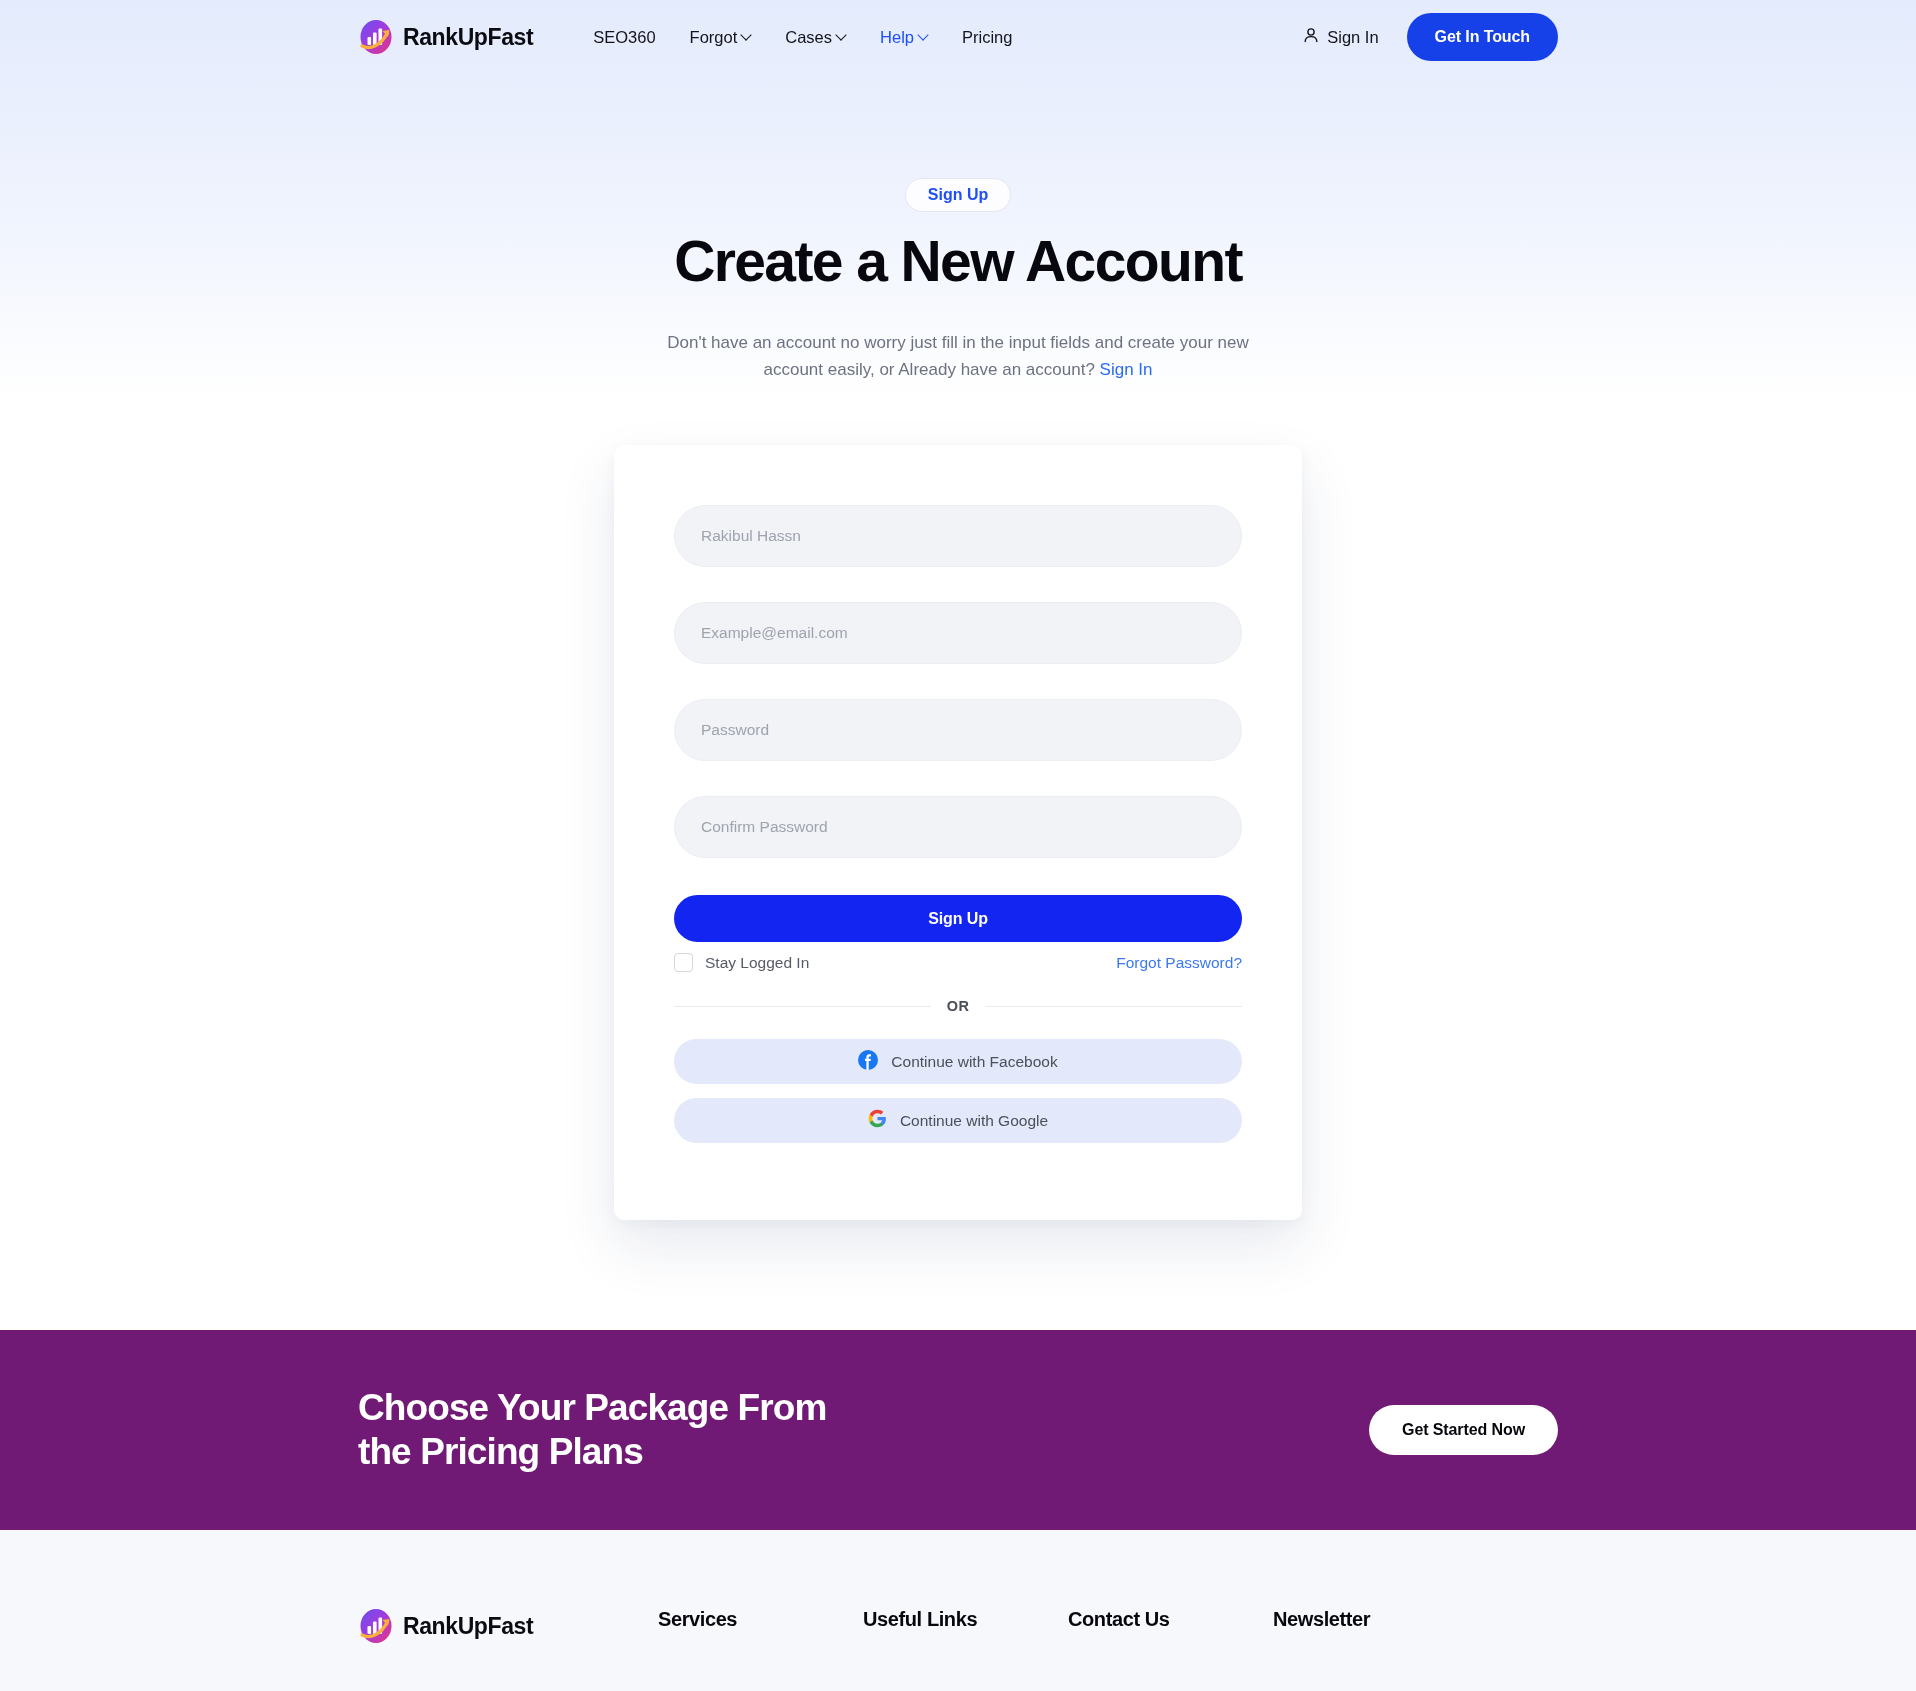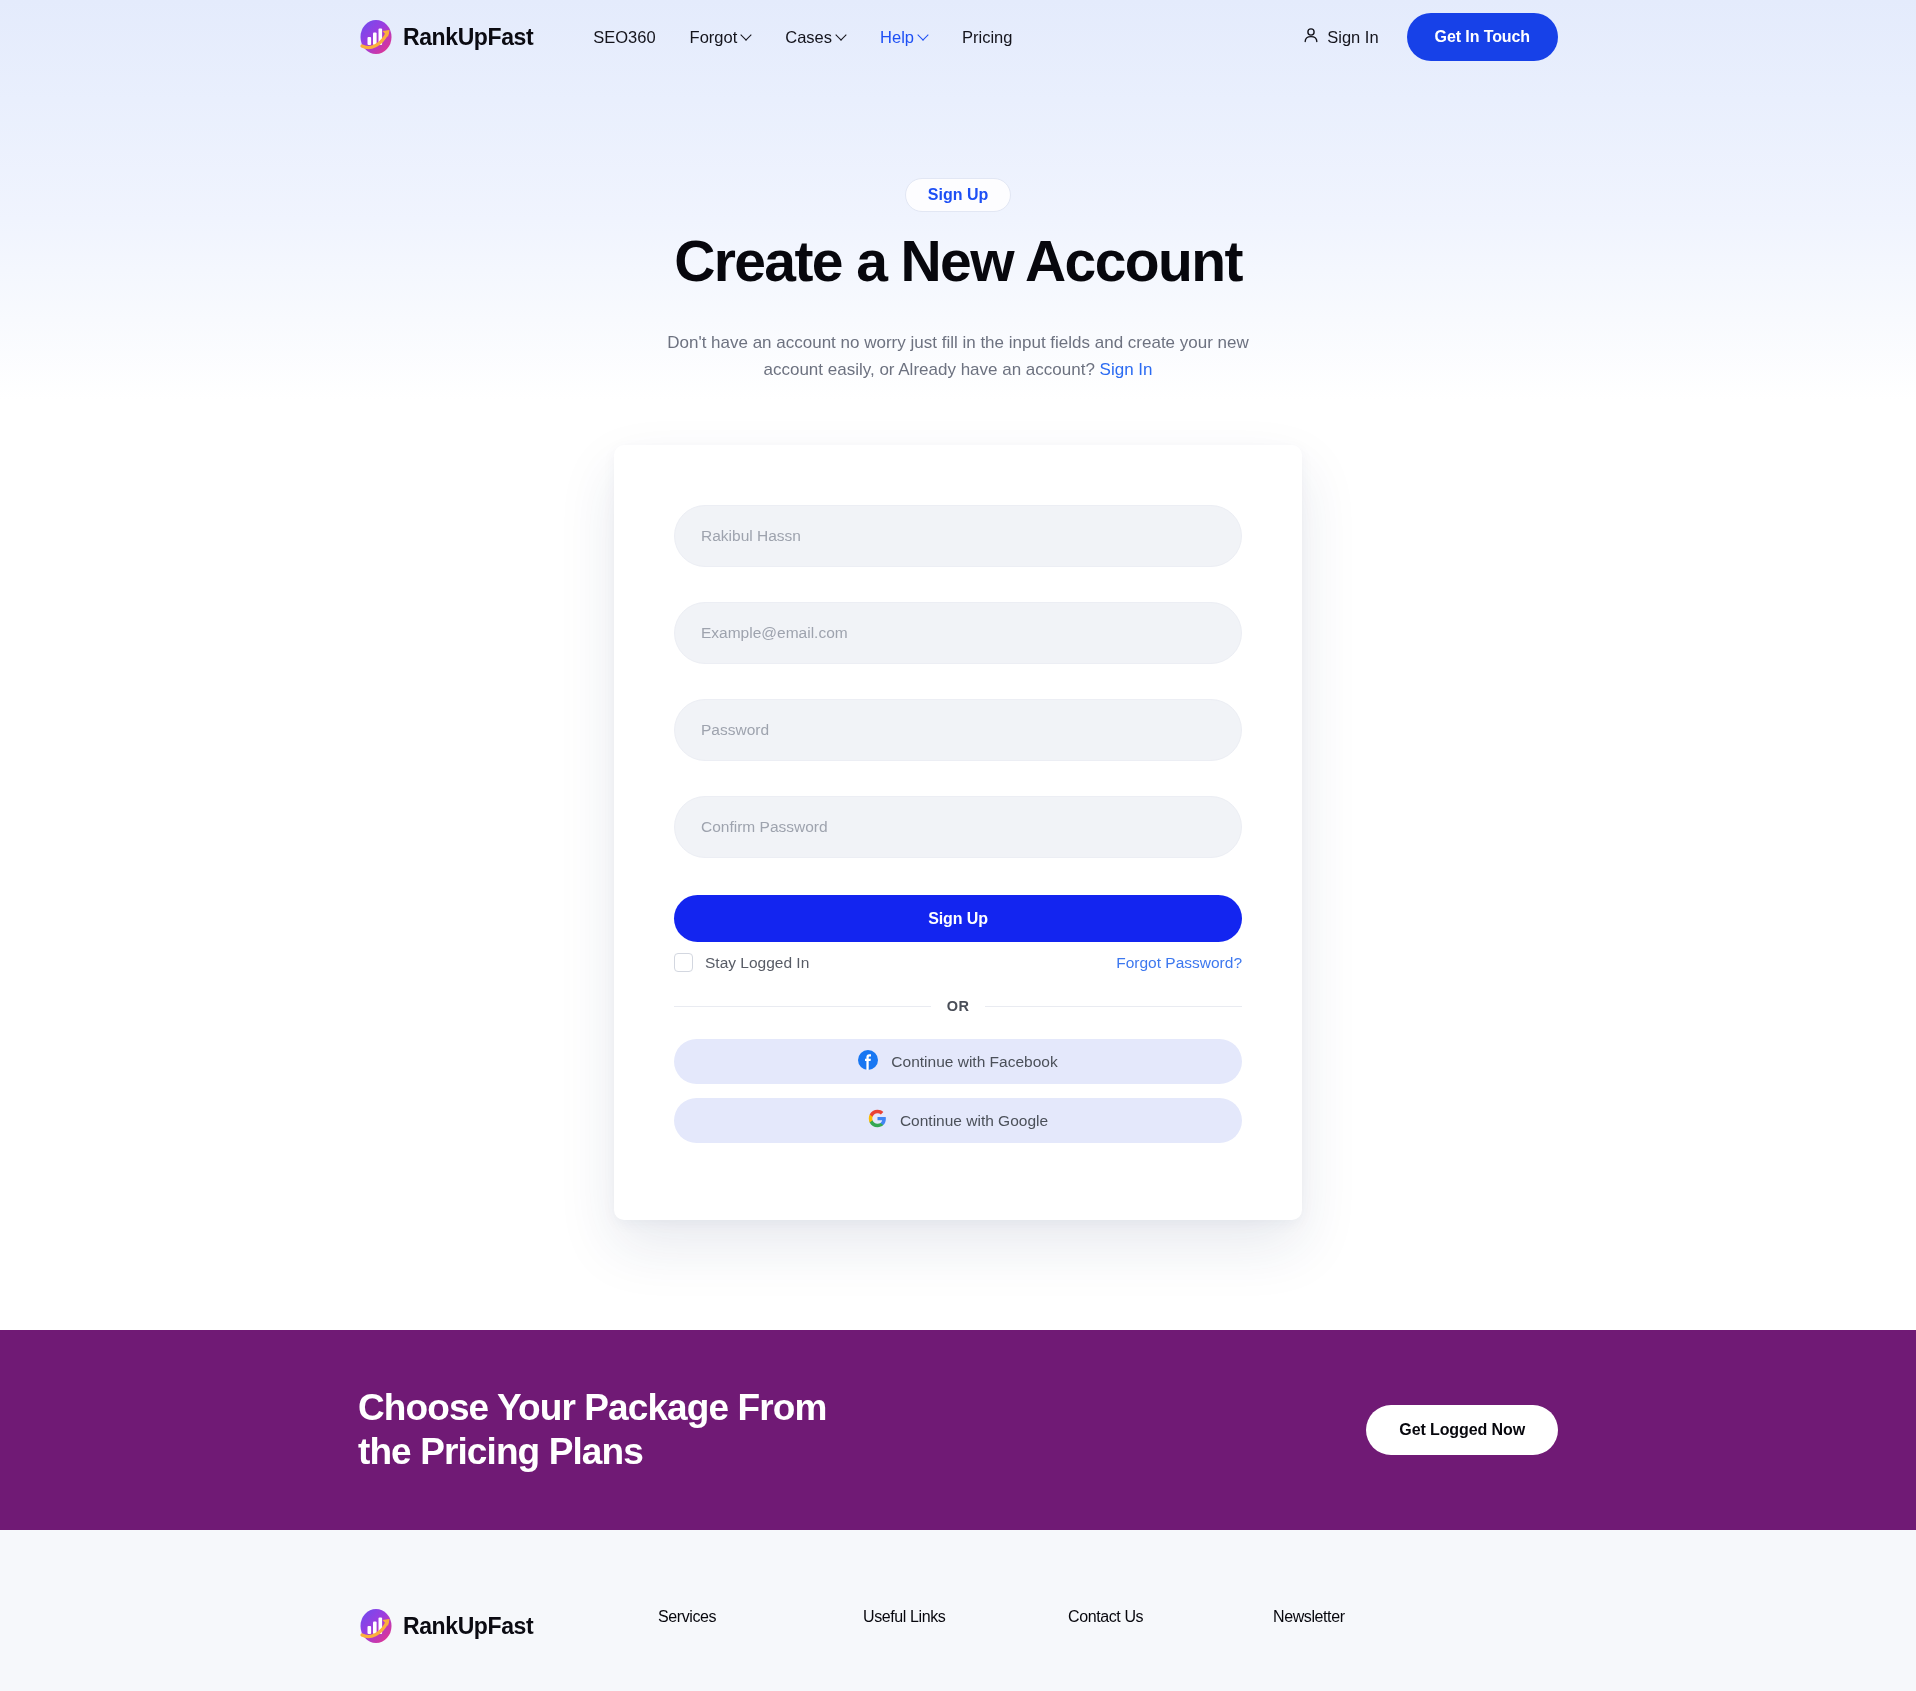--- a/index.html
+++ b/index.html
@@ -152,21 +152,21 @@
   }
   .footer-inner {
     width: 1200px; margin: 0 auto; padding-top: 78px;
     display: flex; align-items: flex-start;
   }
   .footer-brand { display: flex; align-items: center; gap: 9px; width: 300px; cursor: pointer; }
   .footer-brand .brand-name { font-size: 23px; }
   .footer-cols { display: flex; gap: 0; flex: 1; }
   .footer-col { width: 205px; }
   .footer-col-title {
-    font-size: 16px; font-weight: 400; color: #07070d; letter-spacing: -0.4px;
+    font-size: 20px; font-weight: 700; color: #07070d; letter-spacing: -0.4px;
   }
 </style>
 </head>
 <body>
 
 <div class="page">
 
   <div class="hero-bg"></div>
 
   <nav class="navbar">
@@ -287,21 +287,21 @@
 
     </div>
   </div>
 
   <section class="cta">
     <div class="cta-inner">
       <h2 class="cta-title">
         <span>Choose Your Package From</span><br>
         <span>the Pricing Plans</span>
       </h2>
-      <button class="btn-getstarted">Get Logged Now</button>
+      <button class="btn-getstarted">Get Started Now</button>
     </div>
   </section>
 
   <footer class="footer">
     <div class="footer-inner">
       <div class="footer-brand">
         <span class="brand-mark">
           <svg width="36" height="36" viewBox="0 0 36 36">
             <defs>
               <linearGradient id="lg2" x1="0" y1="0" x2="1" y2="1">

